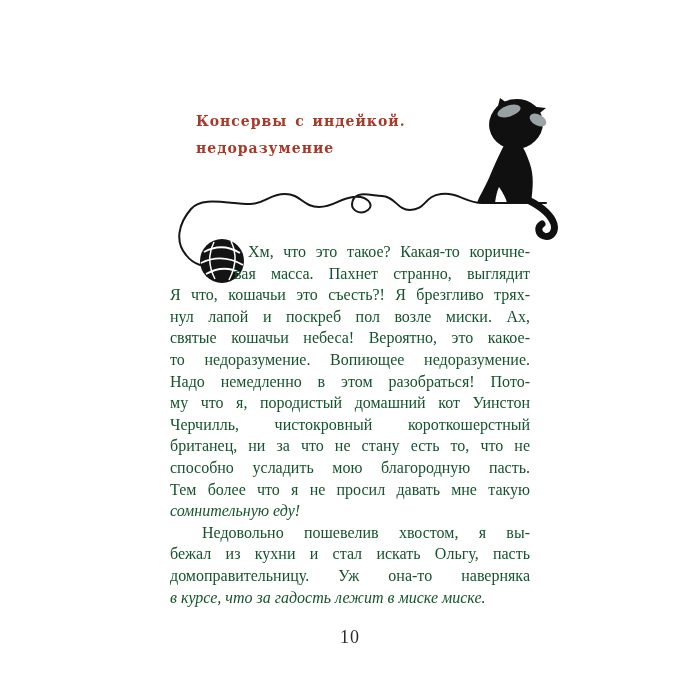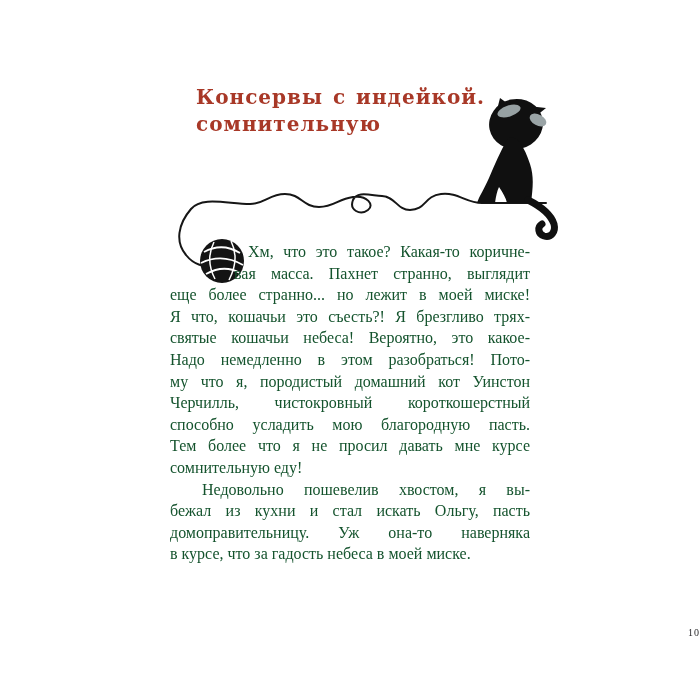--- a/index.html
+++ b/index.html
@@ -5,62 +5,62 @@
   html,body{margin:0;padding:0;}
   body{
     width:700px;height:700px;background:#ffffff;
     font-family:"Liberation Serif", serif;
     position:relative;overflow:hidden;
   }
   .canvas{position:absolute;inset:0;background:#ffffff;}
 
   
   .title{
-    position:absolute;left:196px;top:84px;
+    position:absolute;left:196px;top:108px;
     color:#a83827;
     font-family:"DejaVu Serif", serif;
     font-weight:bold;
-    font-size:20px;line-height:27px;
+    font-size:14px;line-height:27px;
     letter-spacing:1px;word-spacing:2px;
   }
 
   
   .cat-svg{position:absolute;left:450px;top:88px;width:120px;height:160px;}
   .string-svg{position:absolute;left:160px;top:180px;width:390px;height:125px;}
 
   
   .body-text{
     position:absolute;left:170px;top:241px;width:360px;
     font-size:16px;line-height:21.6px;color:#14532d;
   }
   .line{
     text-align:justify;
     text-align-last:justify;
     text-justify:inter-word;
     white-space:normal;
   }
-  .line.lastline{text-align-last:left;}
+  .line.lastline{text-align-last:left;font-style:italic;}
   .line.ind1{padding-left:78px;}
   .line.ind2{padding-left:64px;}
   .line.pind{padding-left:32px;}
 
   .page-number{
     position:absolute;left:0;right:0;top:627px;
-    text-align:right;font-size:10px;color:#2a2a2c;
+    text-align:center;font-size:18px;color:#2a2a2c;
     letter-spacing:1px;
   }
 </style>
 </head>
 <body>
 
 <div class="canvas">
 
   <div class="title">
     <div>Консервы с индейкой.</div>
-    <div>сомнительную</div>
+    <div>недоразумение</div>
   </div>
 
   <svg class="string-svg" viewBox="0 0 390 125" aria-hidden="true">
     <path d="M 386 23 L 322 23 C 306 23, 298 12, 281 14 C 264 16, 266 30, 250 30
              C 237 30, 236 17, 222 16 C 209 15, 197 11, 193 20 C 189 30, 200 36, 208 30
              C 215 25, 207 15, 193 17 C 178 19, 174 27, 159 27 C 143 27, 141 14, 125 14
              C 109 14, 105 24, 90 24 C 68 24, 42 16, 31 29 C 18 44, 15 62, 26 75
              C 34 85, 45 88, 52 84" fill="none" stroke="#161616" stroke-width="2" stroke-linecap="round"></path>
     <g>
       <circle cx="62" cy="81" r="22" fill="#141414"></circle>
@@ -88,31 +88,33 @@
              L 81 115 C 83 99, 84 88, 80 76 C 77 67, 74 60, 70 55
              C 66 49, 60 47, 57 52 Z" fill="#101010"></path>
 
     <path d="M 78 112 C 92 119, 101 127, 104 136 C 106 144, 101 150, 94 148
              C 88 146, 87 139, 92 136" fill="none" stroke="#101010" stroke-width="7" stroke-linecap="round"></path>
   </svg>
 
   <div class="body-text">
     <div class="line ind1">Хм, что это такое? Какая-то коричне-</div>
     <div class="line ind2">вая масса. Пахнет странно, выглядит</div>
-    <div class="line">еще более странно... но лежит в моей миске!</div>
     <div class="line">Я что, кошачьи это съесть?! Я брезгливо трях-</div>
+    <div class="line">нул лапой и поскреб пол возле миски. Ах,</div>
     <div class="line">святые кошачьи небеса! Вероятно, это какое-</div>
+    <div class="line">то недоразумение. Вопиющее недоразумение.</div>
     <div class="line">Надо немедленно в этом разобраться! Пото-</div>
     <div class="line">му что я, породистый домашний кот Уинстон</div>
     <div class="line">Черчилль, чистокровный короткошерстный</div>
+    <div class="line">британец, ни за что не стану есть то, что не</div>
     <div class="line">способно усладить мою благородную пасть.</div>
-    <div class="line">Тем более что я не просил давать мне курсе</div>
+    <div class="line">Тем более что я не просил давать мне такую</div>
     <div class="line lastline">сомнительную еду!</div>
 
     <div class="line pind">Недовольно пошевелив хвостом, я вы-</div>
     <div class="line">бежал из кухни и стал искать Ольгу, пасть</div>
     <div class="line">домоправительницу. Уж она-то наверняка</div>
-    <div class="line lastline">в курсе, что за гадость небеса в моей миске.</div>
+    <div class="line lastline">в курсе, что за гадость лежит в миске миске.</div>
   </div>
 
   <div class="page-number">10</div>
 
 </div>
 
 </body></html>

